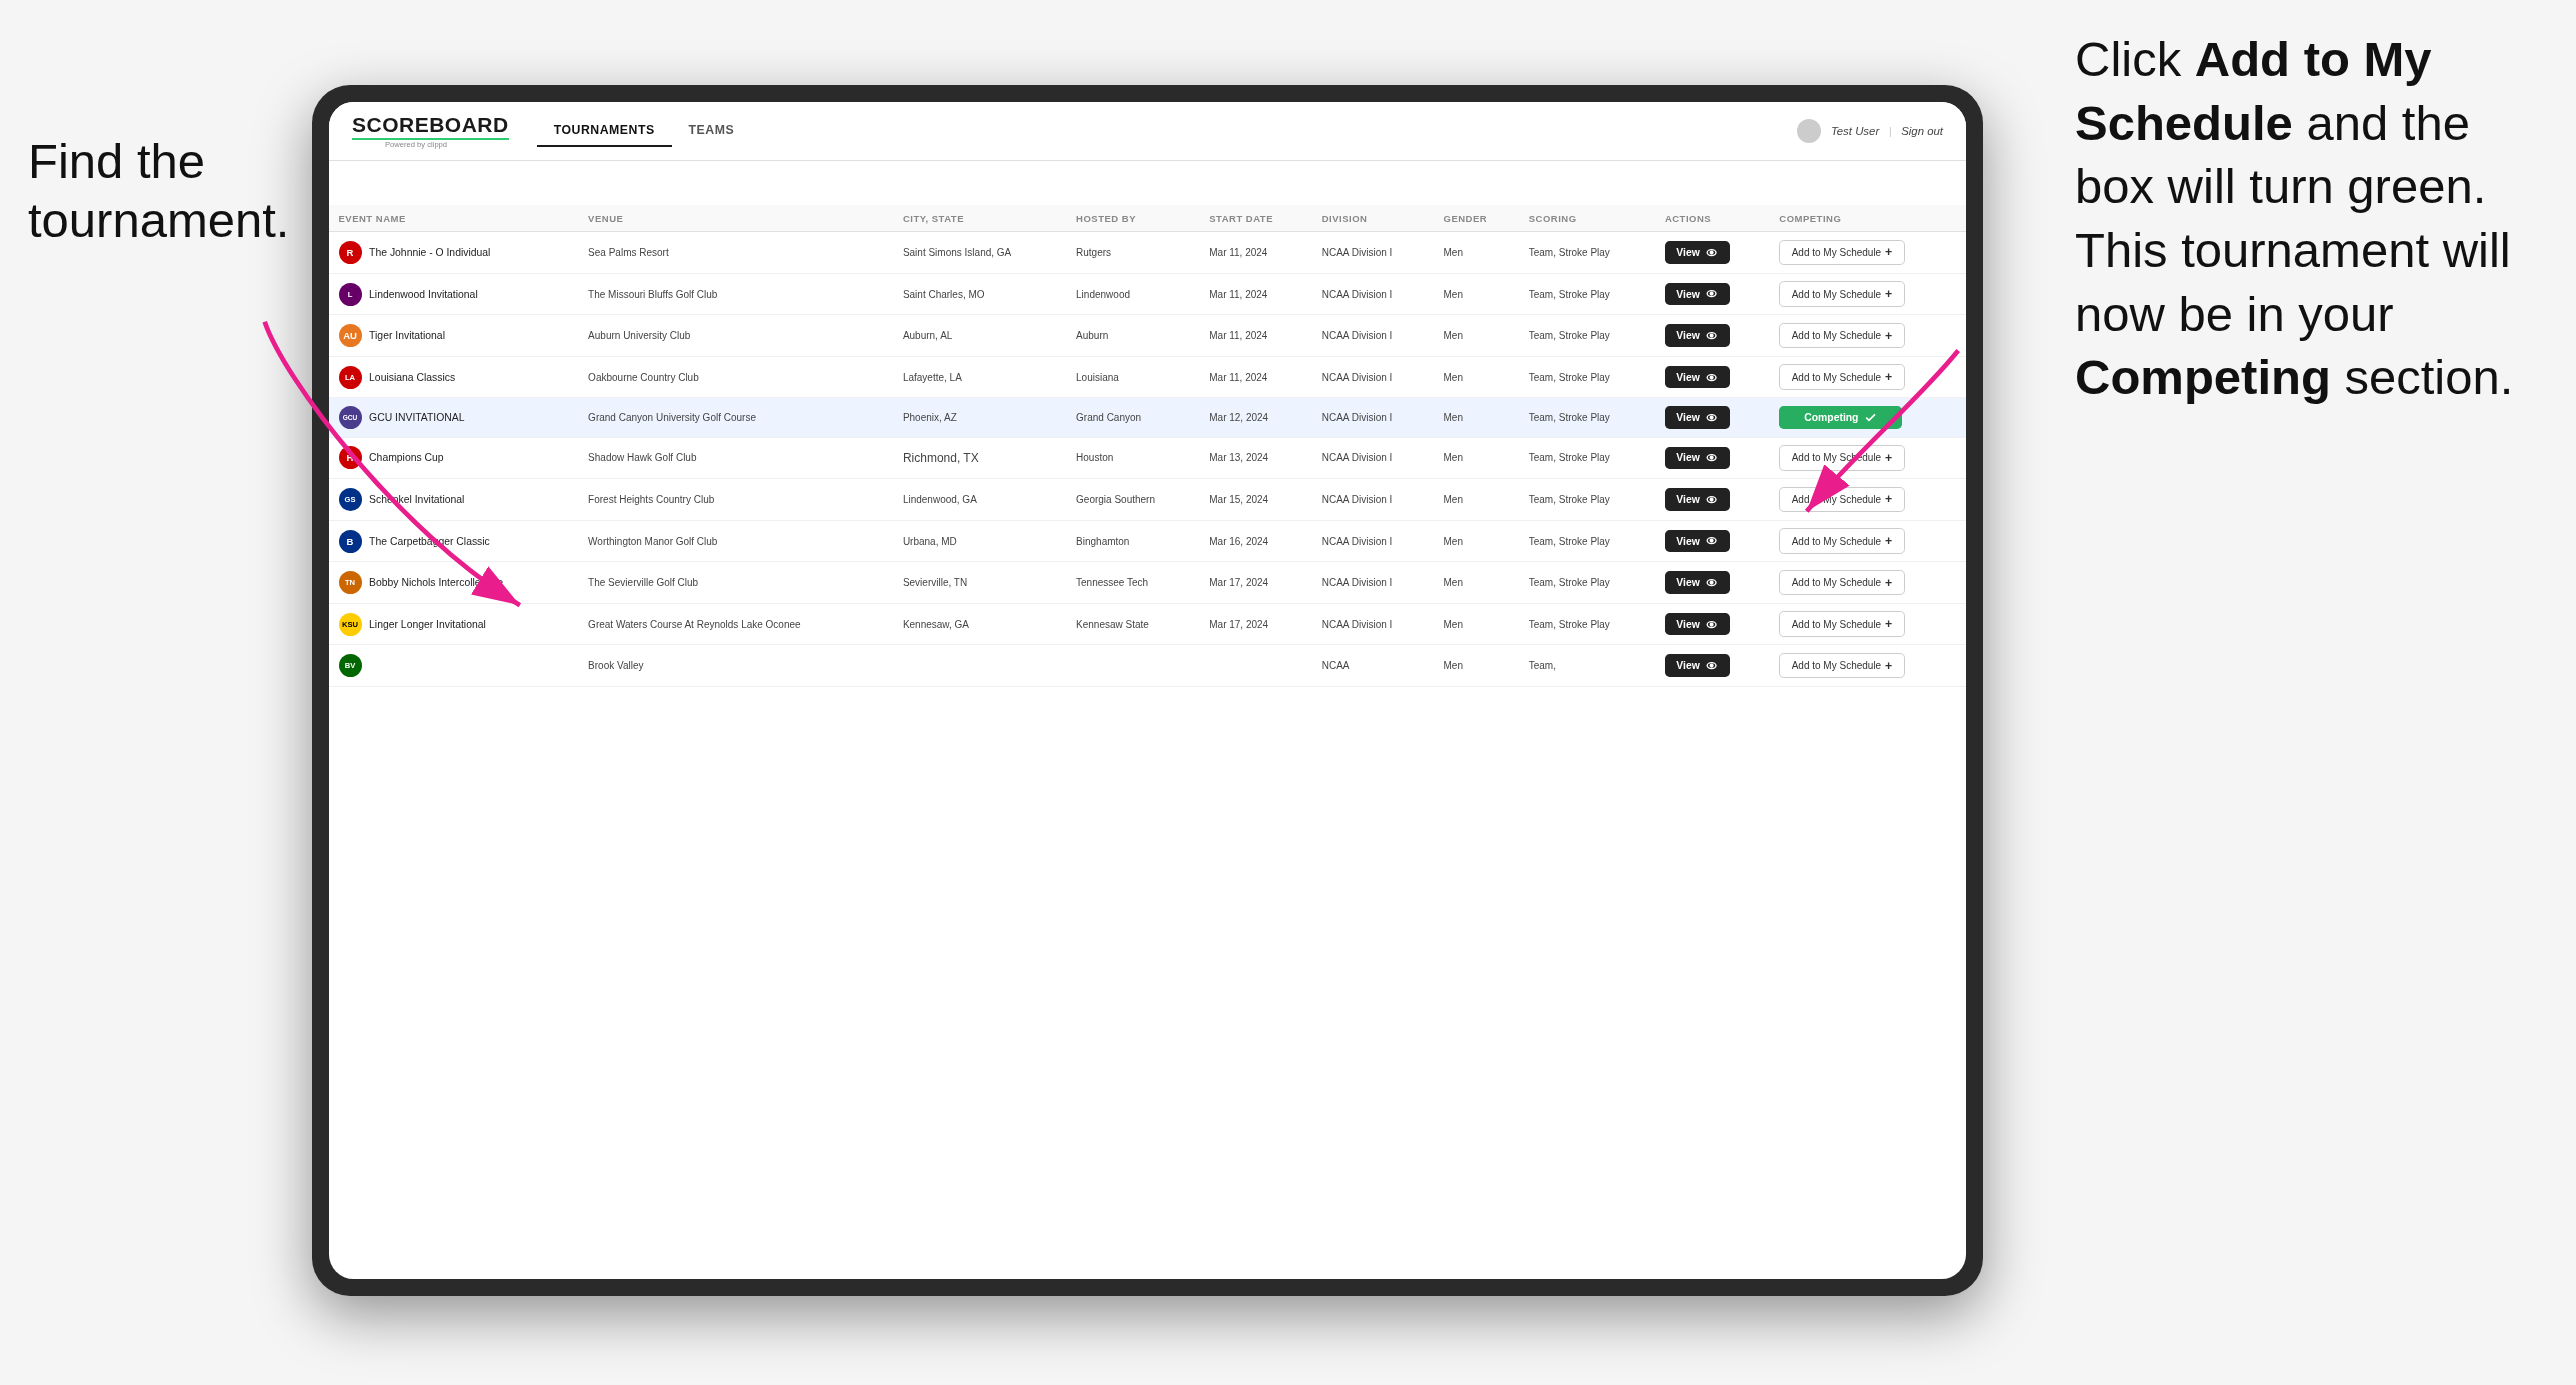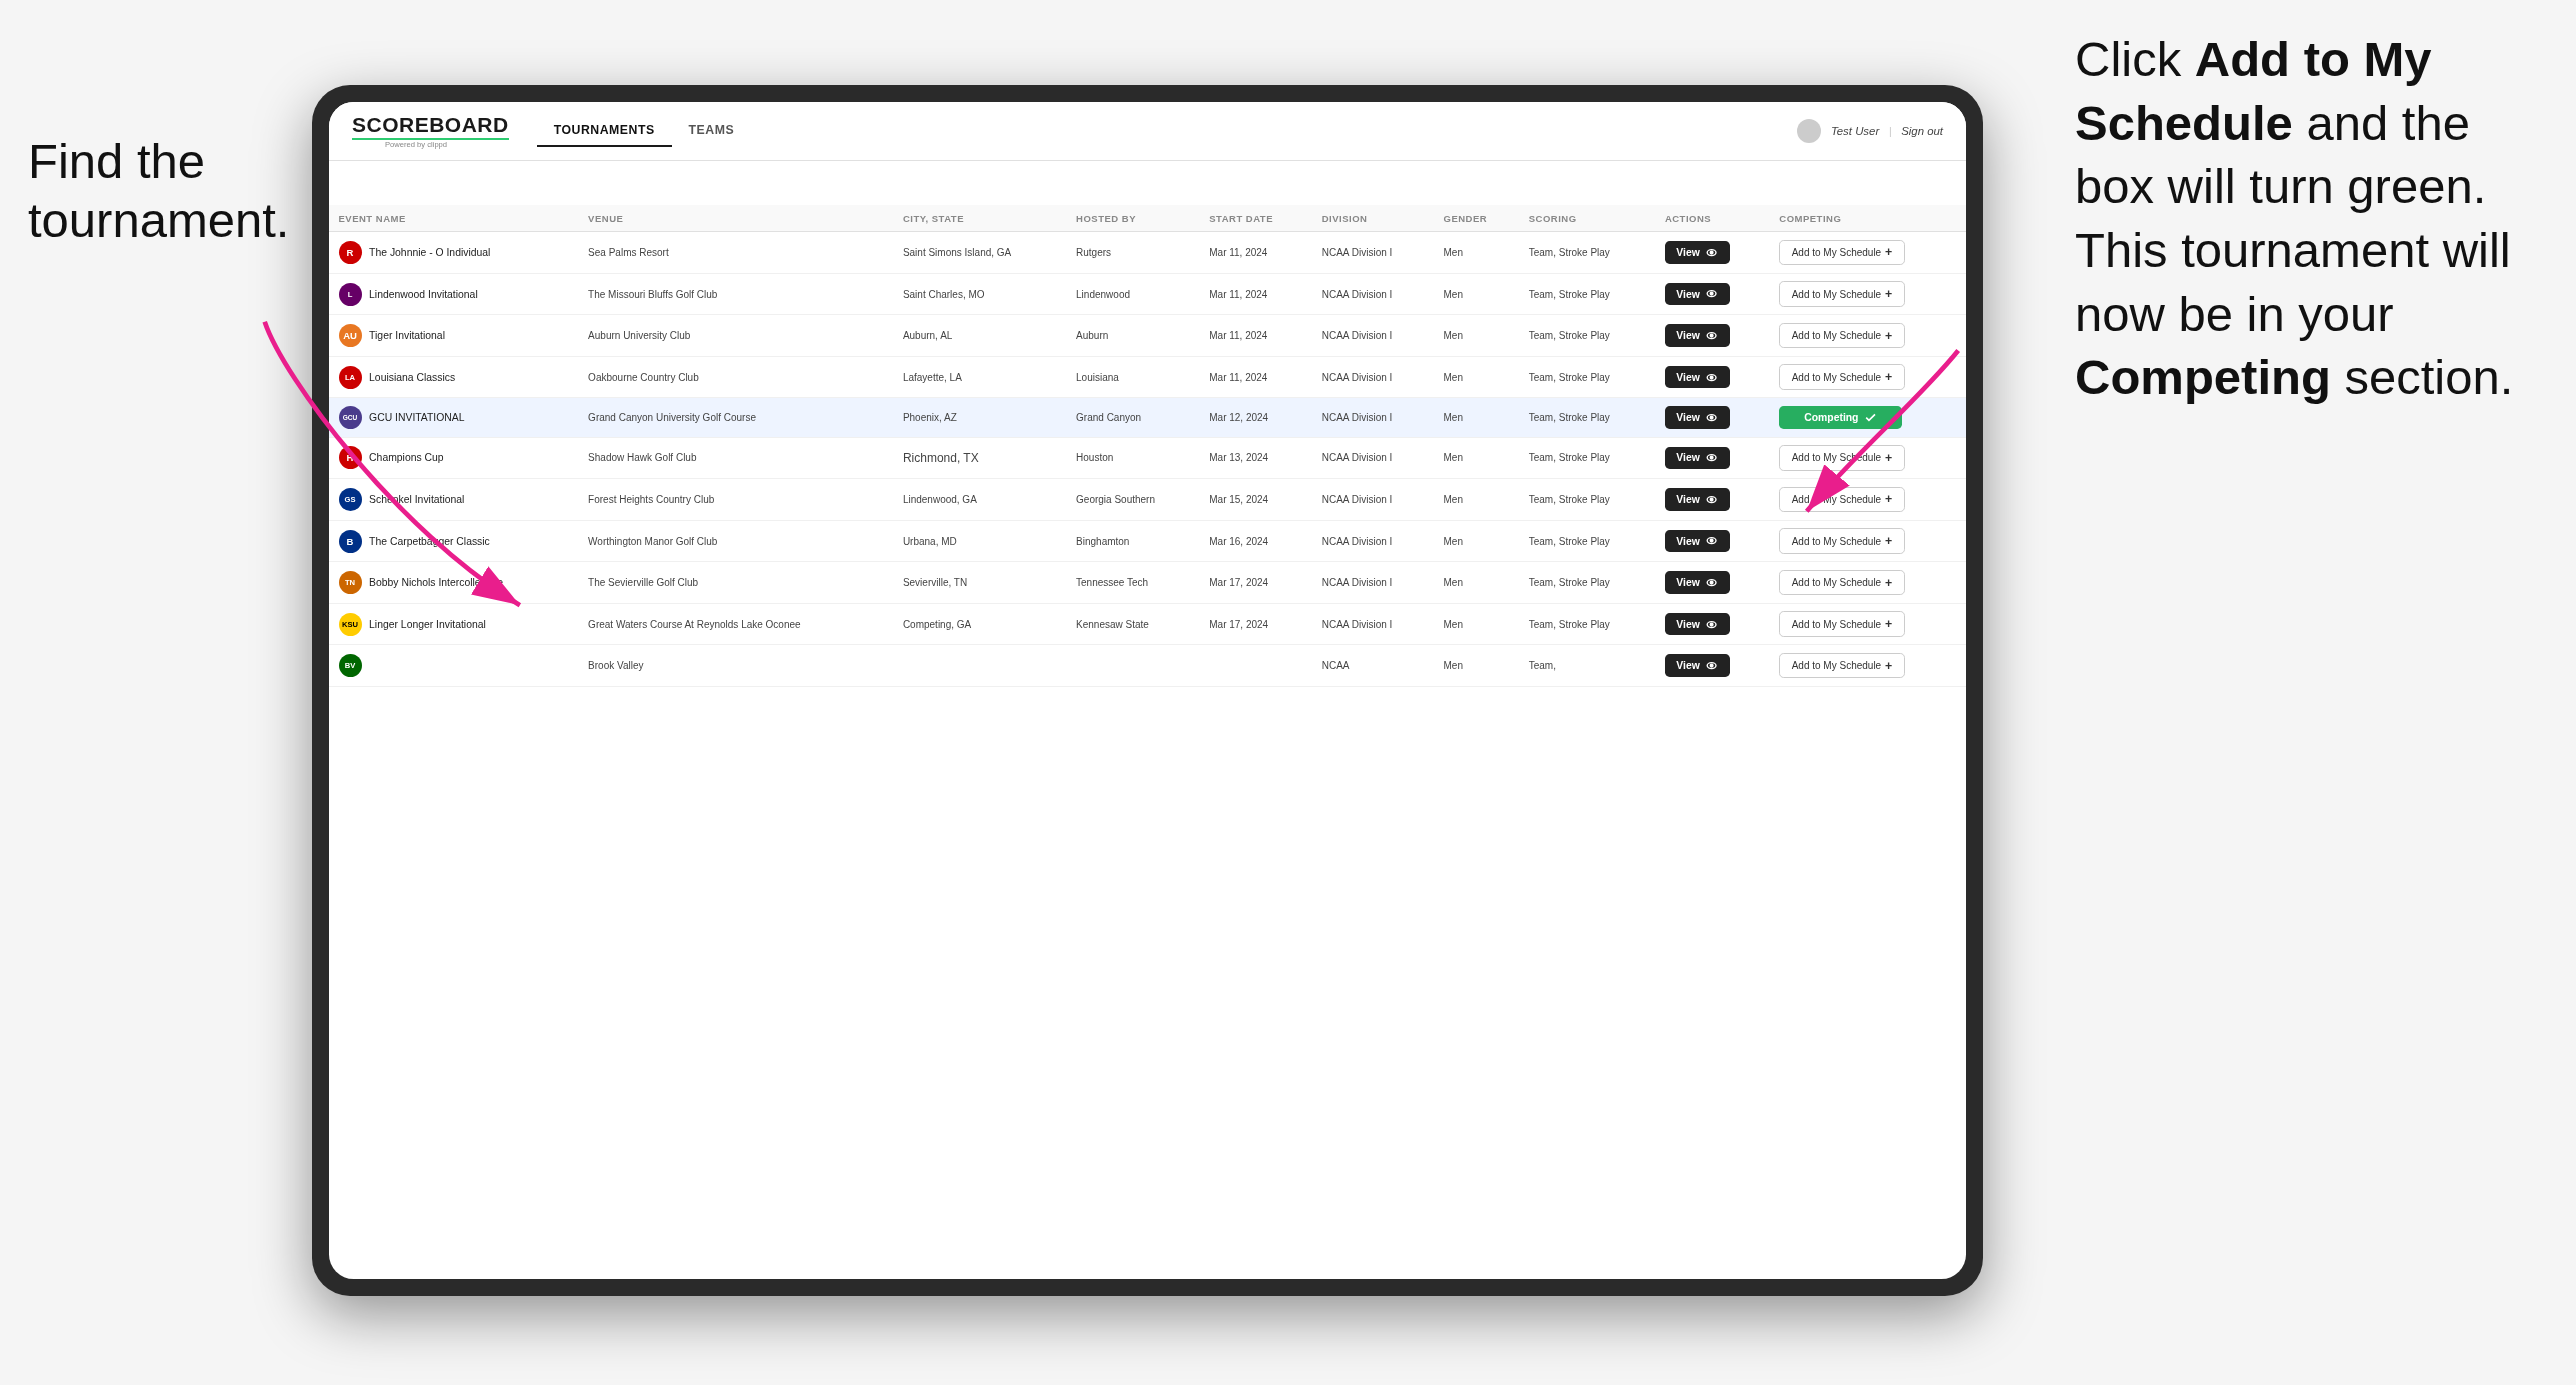--- a/index.html
+++ b/index.html
@@ -594,21 +594,21 @@
               </td>
             </tr>
             <tr>
               <td>
     <div class="event-name-cell">
       <div class="team-logo logo-ksu">KSU</div>
       <span class="event-name-text">Linger Longer Invitational</span>
     </div>
               </td>
               <td style="font-size: 10px; color: rgb(68, 68, 68);">Great Waters Course At Reynolds Lake Oconee</td>
-              <td style="font-size: 10px; color: rgb(68, 68, 68);">Competing, GA</td>
+              <td style="font-size: 10px; color: rgb(68, 68, 68);">Kennesaw, GA</td>
               <td style="font-size: 10px; color: rgb(68, 68, 68);">Kennesaw State</td>
               <td style="font-size: 10px; color: rgb(68, 68, 68);">Mar 17, 2024</td>
               <td style="font-size: 10px; color: rgb(68, 68, 68);">NCAA Division I</td>
               <td style="font-size: 10px; color: rgb(68, 68, 68);">Men</td>
               <td style="font-size: 10px; color: rgb(68, 68, 68);">Team, Stroke Play</td>
               <td>
     <button class="view-btn">
       View
       <svg width="13.2" height="13.2" viewBox="0 0 24 24" fill="none" stroke="white" stroke-width="2.5">
         <ellipse cx="12" cy="12" rx="8" ry="5.5"></ellipse>

